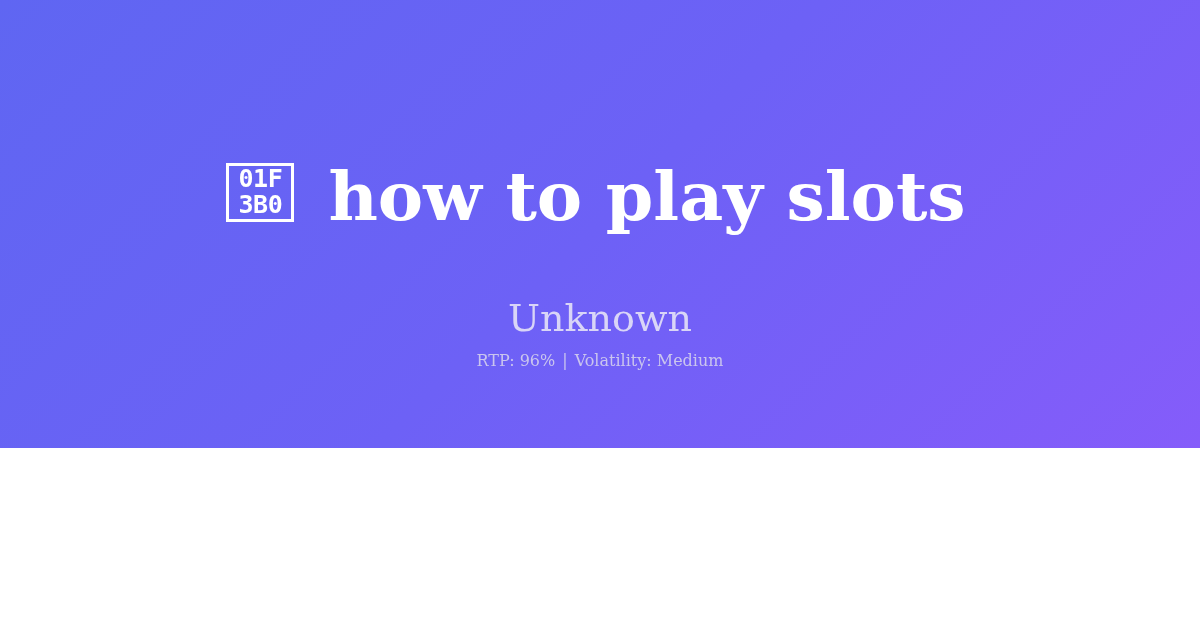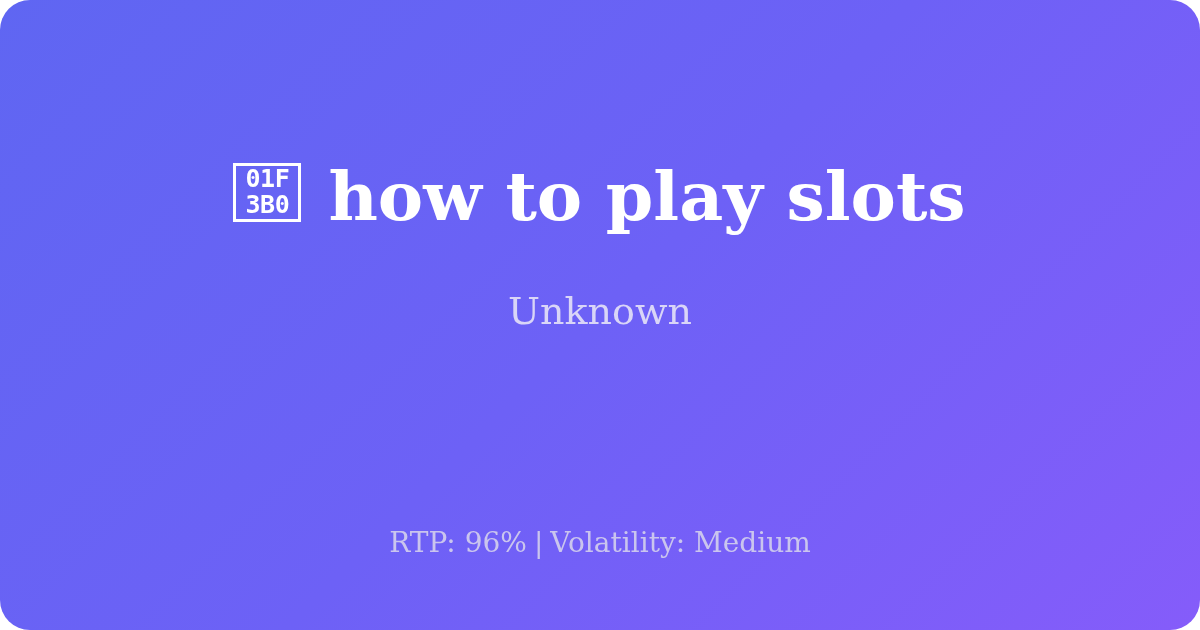--- a/index.html
+++ b/index.html
@@ -14,28 +14,27 @@
     overflow: hidden;
     font-family: "DejaVu Serif", "Liberation Serif", serif;
     -webkit-font-smoothing: antialiased;
   }
 
   
   .og-card {
     position: relative;
     box-sizing: border-box;
     width: 1200px;
-    height: 630px;
+    height: 448px;
     background: linear-gradient(135deg, #5f66f2 0%, #6d61f6 50%, #855cfa 100%);
     display: flex;
     flex-direction: column;
     align-items: center;
     justify-content: flex-start;
     overflow: hidden;
-    border-radius: 30px;
   }
 
   
   .hero {
     position: absolute;
     left: 0;
     right: 0;
     top: 0;
     height: 500px;
     display: flex;
@@ -75,21 +74,21 @@
     position: relative;
     top: -4px;
   }
 
   .tofu-glyph .tofu-row {
     display: block;
     white-space: pre;
   }
 
   .og-title {
-    margin: 1px;
+    margin: 8px;
     color: #ffffff;
     font-family: "DejaVu Serif", "Liberation Serif", serif;
     font-size: 68px;
     font-weight: 700;
     line-height: 1.04;
     letter-spacing: 0px;
     text-align: center;
     white-space: nowrap;
   }
 
@@ -110,24 +109,24 @@
     position: absolute;
     left: 0;
     right: 0;
     bottom: 62px;
     display: flex;
     align-items: center;
     justify-content: center;
   }
 
   .og-meta {
-    margin: 8px;
+    margin: 16px;
     color: #cac5ee;
     font-family: "DejaVu Serif", "Liberation Serif", serif;
-    font-size: 28px;
+    font-size: 16px;
     font-weight: 400;
     line-height: 1.2;
     text-align: left;
     white-space: nowrap;
   }
 
   .og-meta .meta-sep {
     padding: 0 7px;
     color: #cac5ee;
   }

